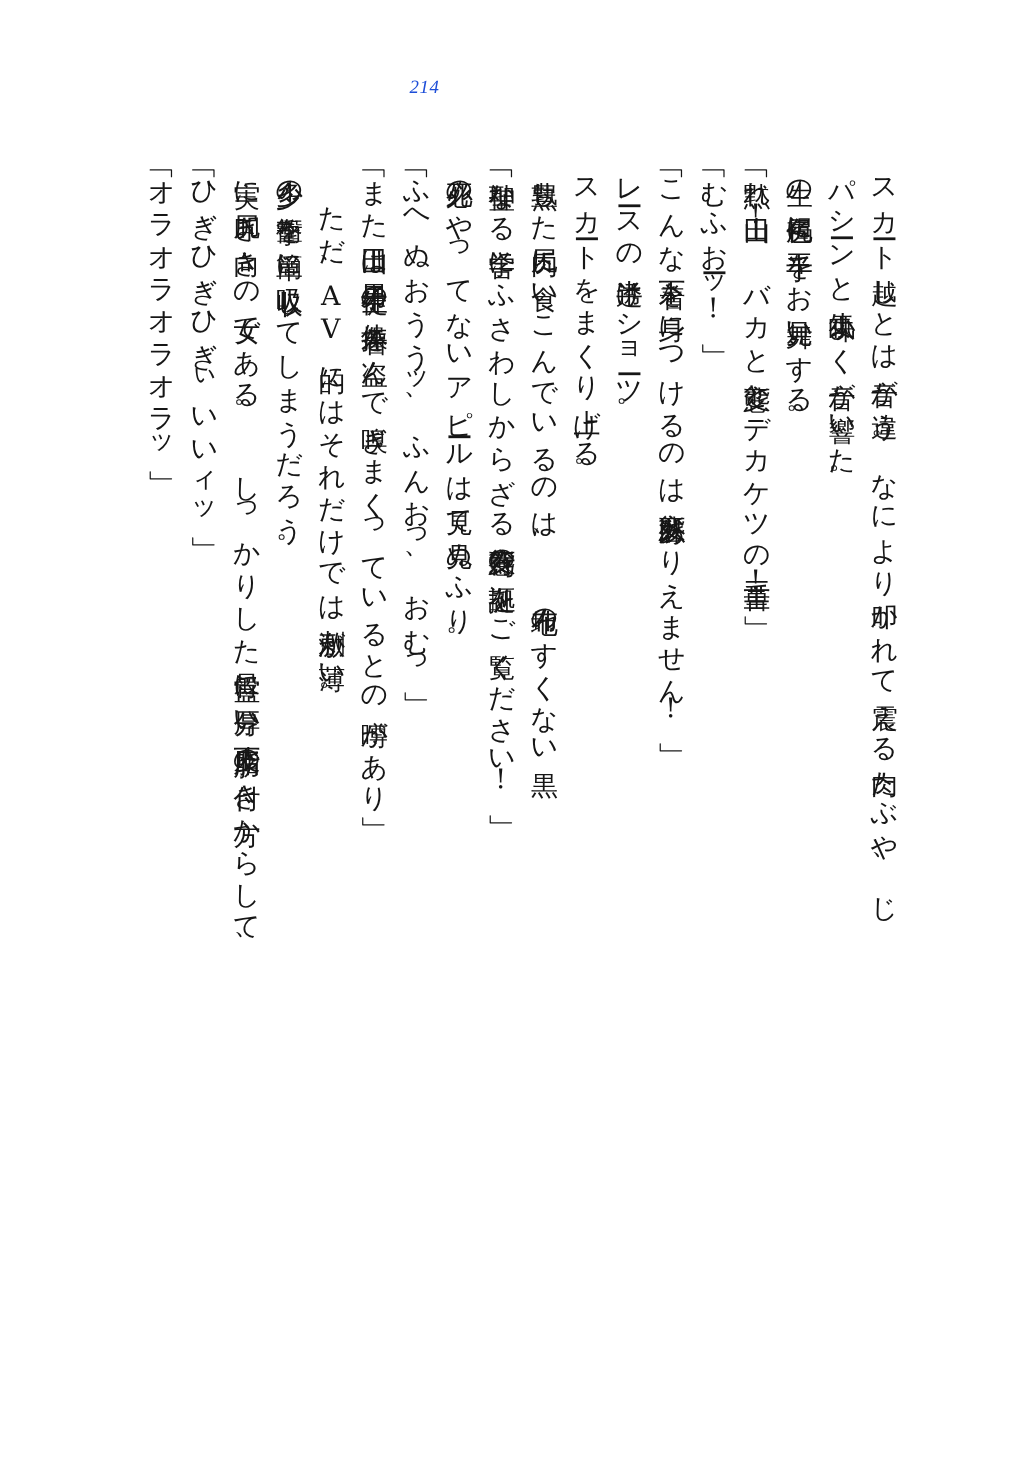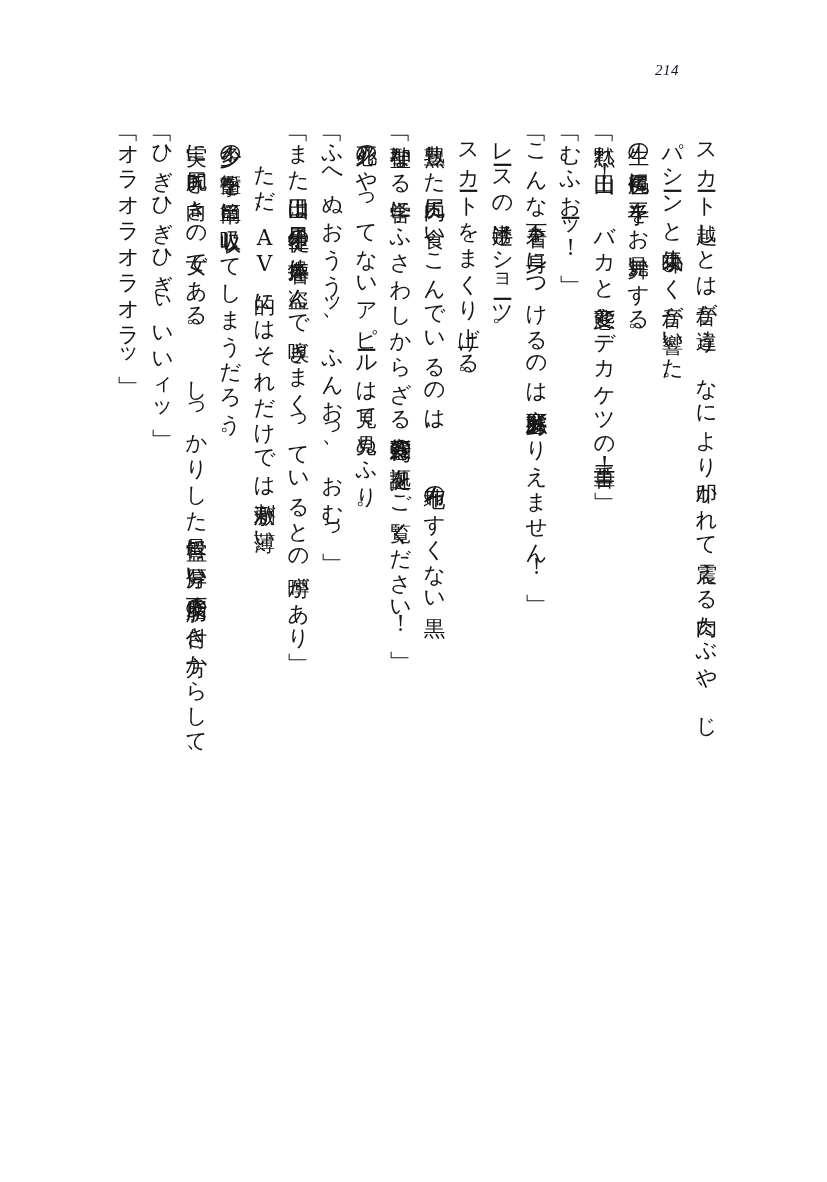--- a/index.html
+++ b/index.html
@@ -17,25 +17,25 @@
     height: 1182px;
     background: #ffffff;
     overflow: hidden;
     box-sizing: border-box;
   }
   .page-number {
     position: absolute;
     top: 62px;
     left: 0;
     right: 148px;
-    text-align: right;
+    text-align: center;
     font-style: italic;
     font-size: 15px;
     letter-spacing: 0.5px;
-    color: #0f172a;
+    color: #1d4ed8;
     font-family: Liberation Serif, serif;
   }
   
   .body-text {
     position: absolute;
     top: 128px;
     right: 142px;
     height: 930px;
     width: 580px;
     display: flex;

